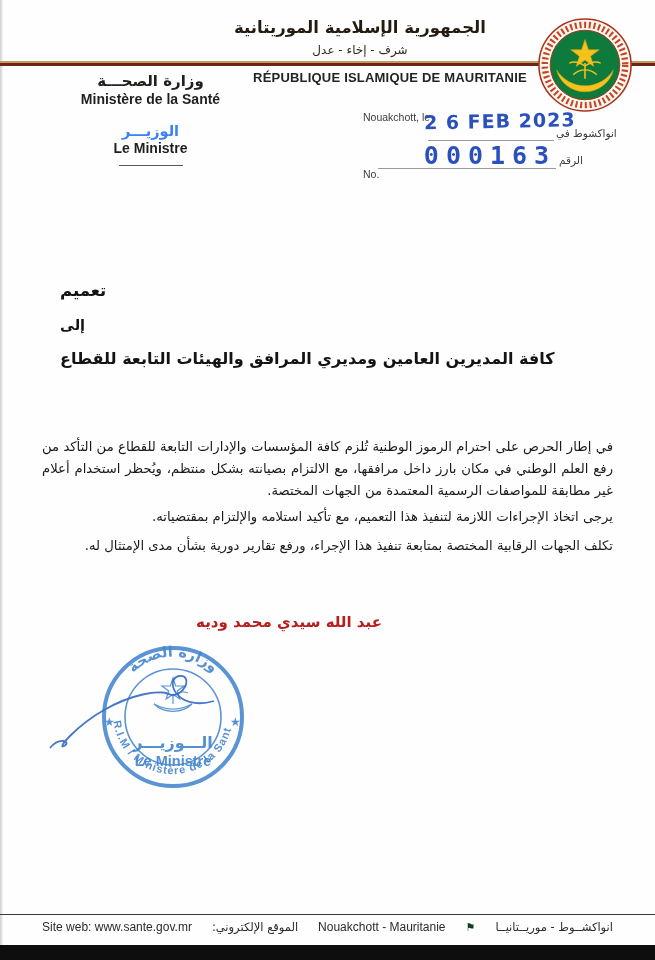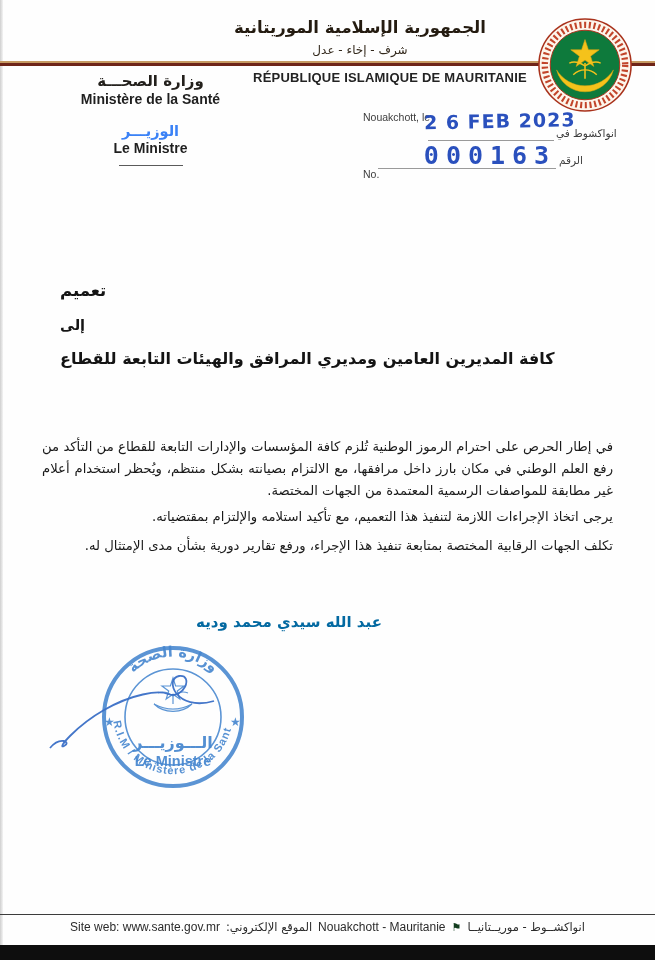--- a/index.html
+++ b/index.html
@@ -51,26 +51,26 @@
   .t3{top:349px;font-size:16px;font-weight:bold;}
   .body-text{position:absolute;left:42px;right:42px;top:436px;
     font-family:"DejaVu Sans",sans-serif;direction:rtl;text-align:justify;
     font-size:13.2px;line-height:1.67;color:#191919;}
   .body-text p{margin:0;}
   .body-text p + p{margin-top:4px;}
   .body-text p.p3{margin-top:7px;}
   
   .sig-name{position:absolute;left:183px;top:613px;width:212px;text-align:center;
     font-family:"DejaVu Sans",sans-serif;direction:rtl;font-weight:bold;
-    font-size:15px;color:#0369a1;}
+    font-size:15px;color:#b91c1c;}
   .stamp-wrap{position:absolute;left:46px;top:630px;width:254px;height:176px;}
   
   .foot-rule{position:absolute;left:0;right:0;top:914px;border-top:1.5px solid #3c3c3c;}
   .footer{position:absolute;left:0;right:0;top:920px;display:flex;justify-content:center;
-    align-items:center;gap:6px;font-size:12px;color:#2b2b2b;}
+    align-items:center;gap:20px;font-size:12px;color:#2b2b2b;}
   .footer .arabic{font-size:11.5px;}
   .flag-glyph{color:#123c1e;font-size:11px;line-height:1;}
   .bottom-bar{position:absolute;left:0;right:0;bottom:0;height:15px;background:#0e0e0e;}
 </style>
 </head>
 <body>
 
 <div class="page">
   <div class="edge-left"></div>
 

